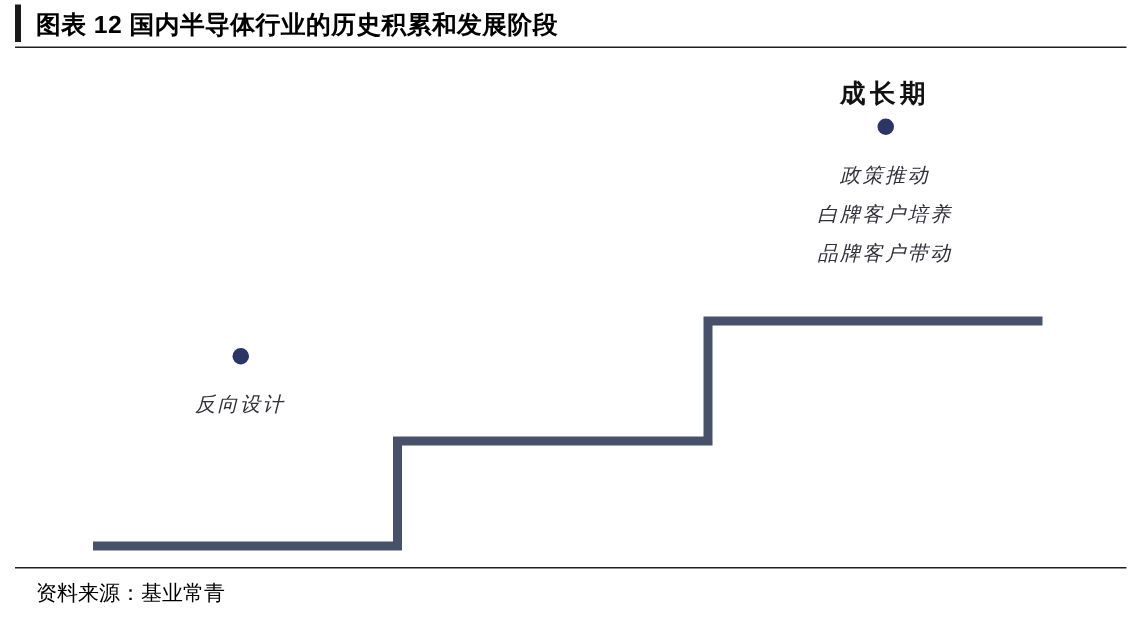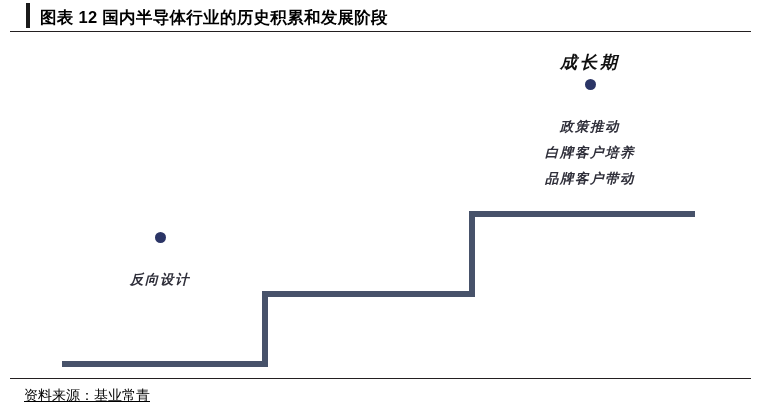--- a/index.html
+++ b/index.html
@@ -17,21 +17,21 @@
   #figure-root {
     position: relative;
     width: 761px;
     height: 413px;
     background: #ffffff;
   }
 
   
   .title-row {
     position: absolute;
-    left: 16px;
+    left: 0;
     top: 0;
     width: 608px;
     height: 31px;
   }
   .title-accent {
     position: absolute;
     left: 10px;
     top: 3px;
     width: 4px;
     height: 25px;
@@ -60,21 +60,20 @@
 
   
   .source-text {
     position: absolute;
     left: 24px;
     top: 384px;
     font-size: 14px;
     color: #000000;
     white-space: nowrap;
     line-height: 22px;
-    text-decoration: underline;
   }
 
   
   .stair-canvas {
     position: absolute;
     left: 0;
     top: 31px;
     width: 761px;
     height: 347px;
   }
@@ -88,32 +87,30 @@
     text-align: center;
     white-space: nowrap;
   }
   .stage-title {
     font-size: 17px;
     font-weight: bold;
     color: #111111;
     letter-spacing: 3px;
     line-height: 21px;
     font-family: "Liberation Serif", "DejaVu Serif", serif;
-    font-style: italic;
   }
   .stage-dot {
     width: 11px;
     height: 11px;
     border-radius: 50%;
     background: #2b3566;
     margin: 6px auto 0 auto;
   }
   .stage-lines {
-    margin-top: 24px;
-    font-weight: bold;
+    margin-top: 14px;
   }
   .stage-line {
     font-size: 13.5px;
     color: #2f2f3a;
     font-style: italic;
     font-family: "Liberation Serif", "DejaVu Serif", serif;
     line-height: 26px;
     letter-spacing: 1.5px;
   }
 

